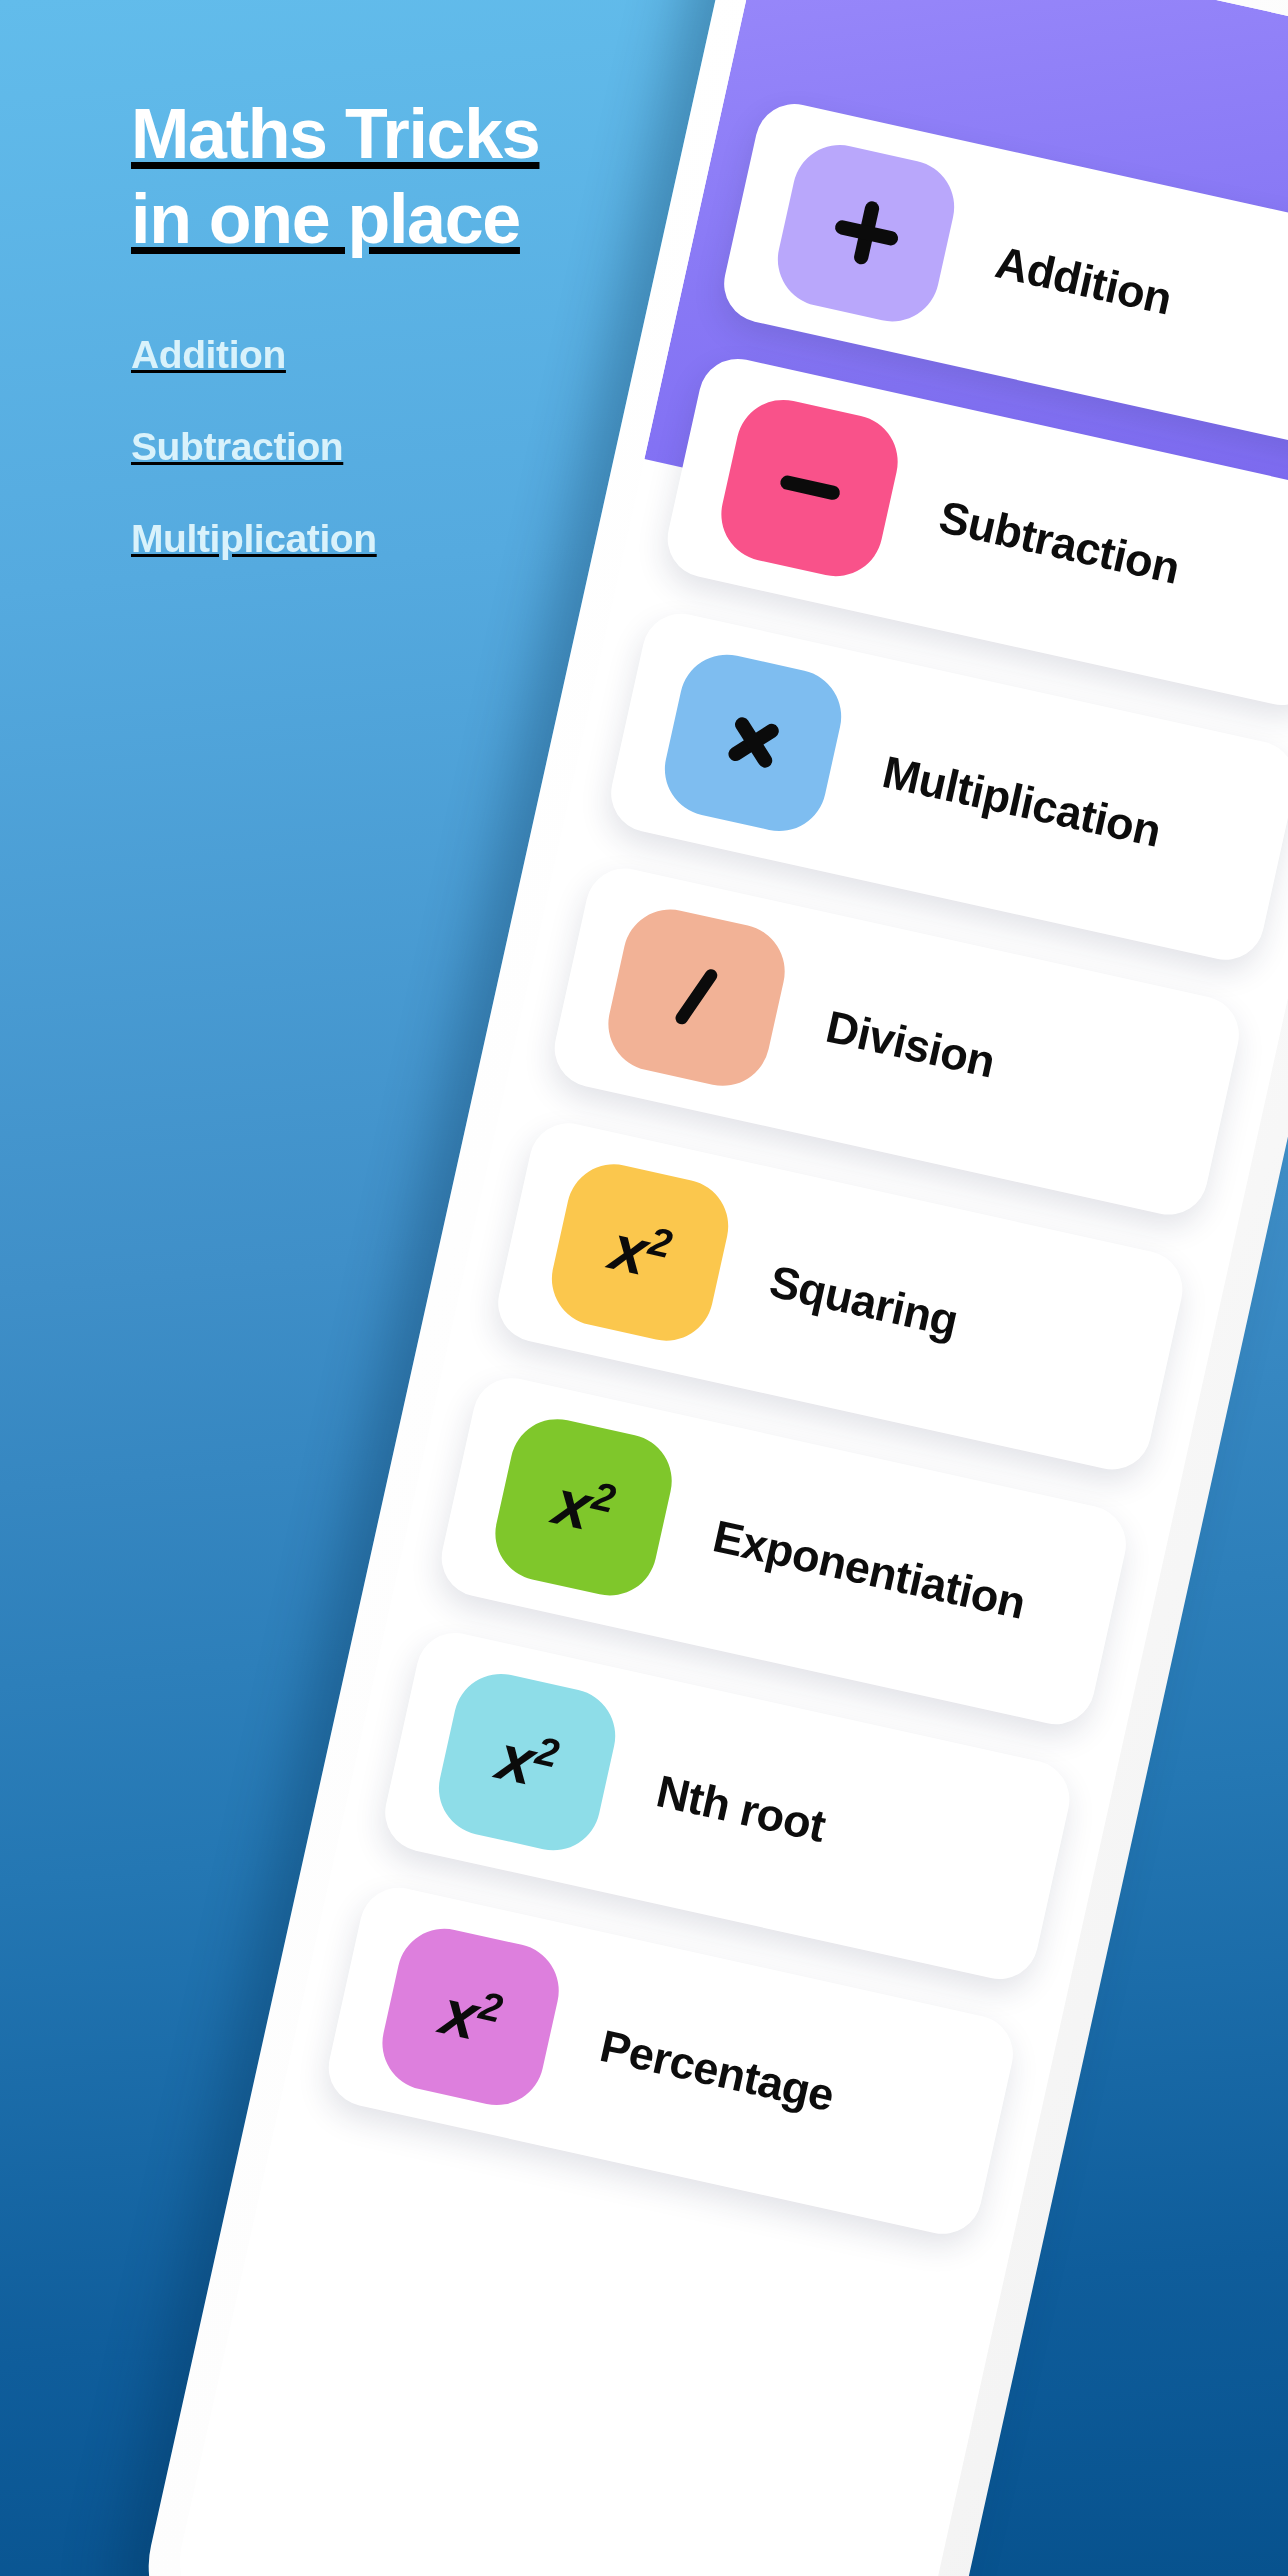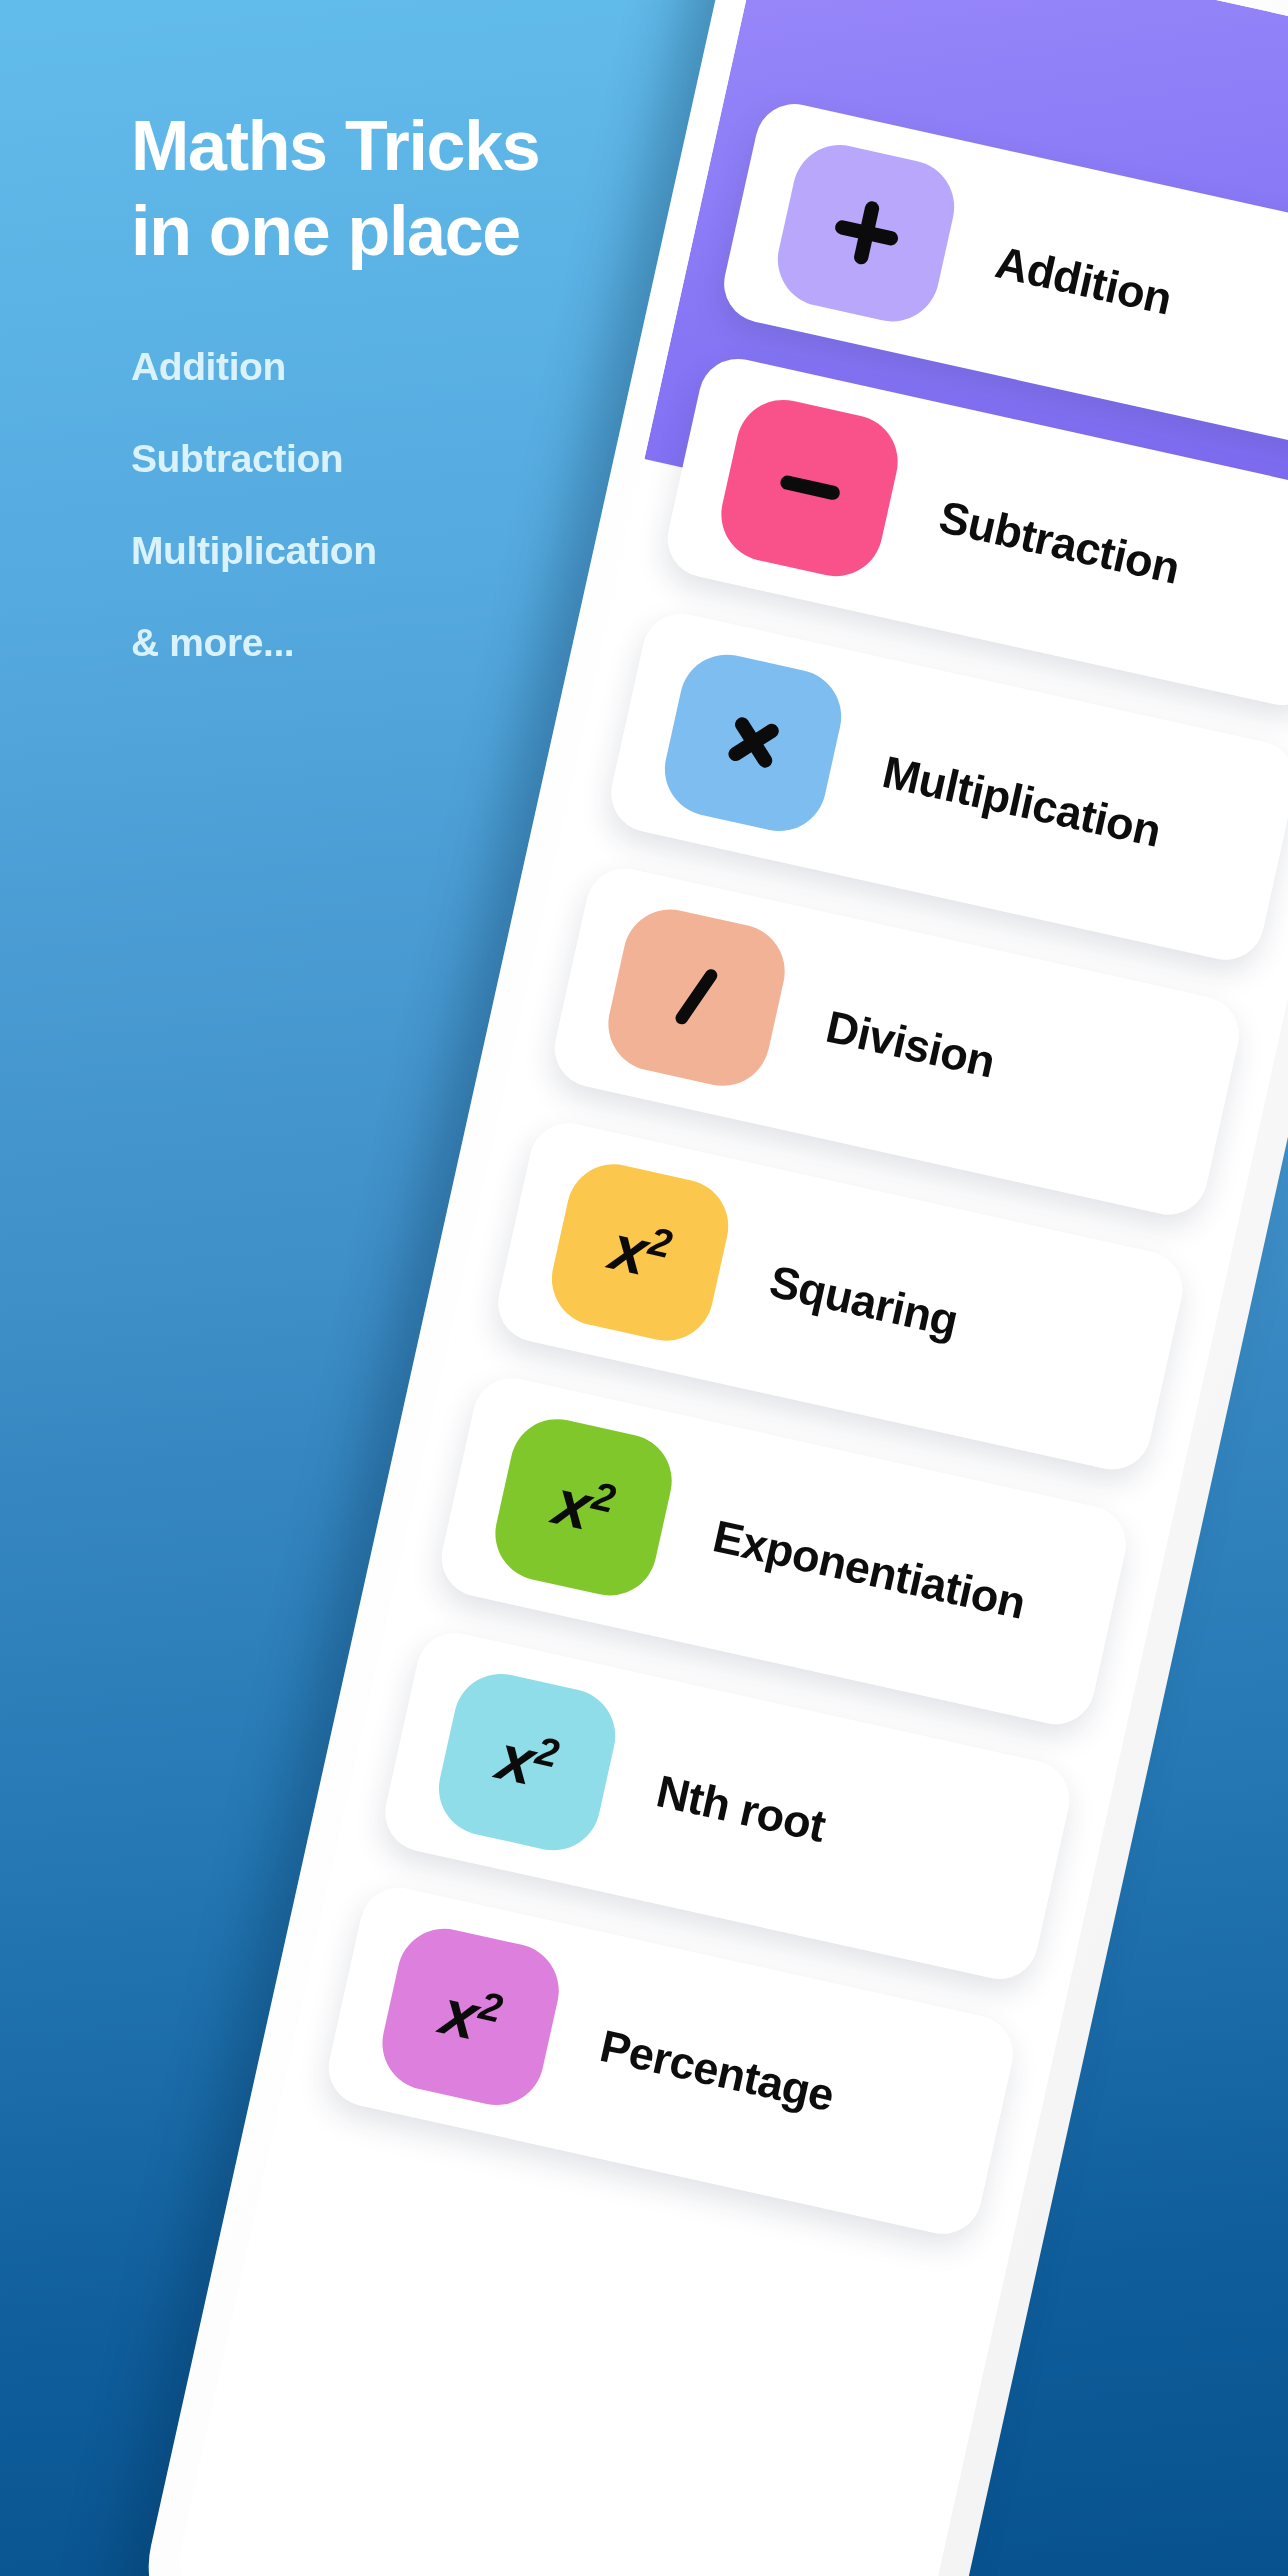--- a/index.html
+++ b/index.html
@@ -13,23 +13,24 @@
     height: 2576px;
     overflow: hidden;
     font-family: "Liberation Sans", sans-serif;
     background: linear-gradient(175deg, #62bceb 0%, #55aadf 22%, #3f8fc8 48%, #2477b3 70%, #0f5d9b 88%, #07528e 100%);
   }
 
   
   .promo {
     position: absolute;
     left: 131px;
-    top: 104px;
+    top: 92px;
     width: 644px;
     z-index: 5;
+    text-decoration: underline;
   }
   .promo h1 {
     margin: 0;
     color: #ffffff;
     font-size: 70px;
     line-height: 1.22;
     font-weight: bold;
     letter-spacing: -1.3px;
     white-space: pre-line;
   }
@@ -130,21 +131,20 @@
 
 <div id="stage">
 
   <div class="promo">
     <h1>Maths Tricks
 in one place</h1>
     <div class="feature-list">
       <div class="feature-item">Addition</div>
       <div class="feature-item">Subtraction</div>
       <div class="feature-item">Multiplication</div>
-      <div class="feature-item">&amp; more...</div>
     </div>
   </div>
 
   <div id="phone-wrap">
     <div id="phone-body">
       <div id="phone-screen">
 
         <div id="app-header"></div>
 
         <div id="card-list">

